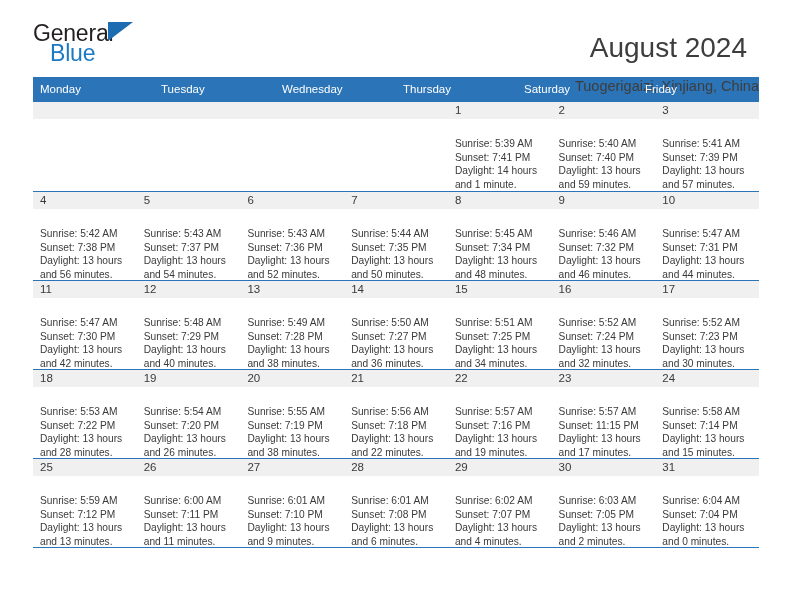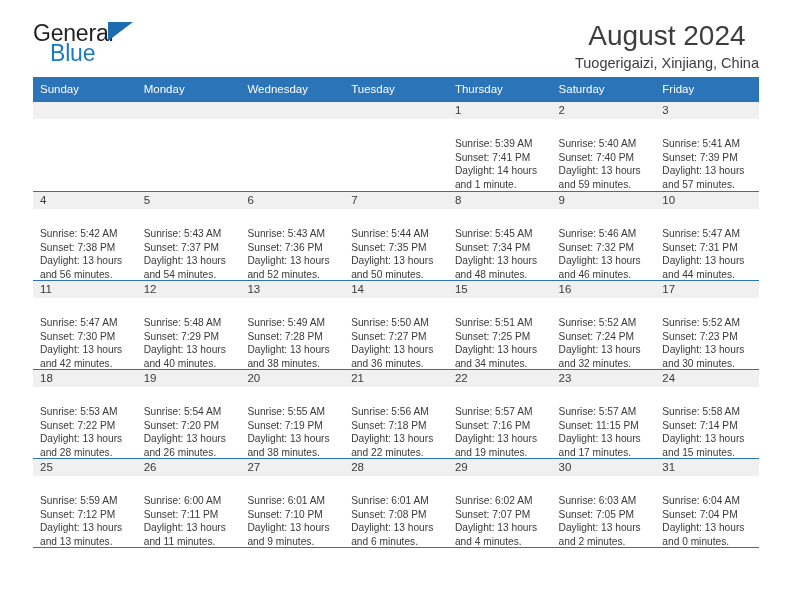--- a/index.html
+++ b/index.html
@@ -66,23 +66,22 @@
   }
   .title-block {
     text-align: right;
     flex: 0 0 auto;
   }
   .cal-title {
     font-size: 28px;
     color: #3d3d3d;
     line-height: 32px;
     font-weight: normal;
-    margin: 0;
+    margin: 12px;
     white-space: nowrap;
-    text-align: center;
   }
   .cal-sub {
     font-size: 14.5px;
     color: #3d3d3d;
     line-height: 20px;
     margin-top: 1px;
     white-space: nowrap;
   }
 
   
@@ -150,24 +149,23 @@
 
     <div class="title-block">
       <div class="cal-title">August 2024</div>
       <div class="cal-sub">Tuogerigaizi, Xinjiang, China</div>
     </div>
 
   </div>
 
   <div class="calendar">
     <div class="dow-row" id="dow-row">
-        <div class="dow-cell">Sunday</div>
         <div class="dow-cell">Monday</div>
+        <div class="dow-cell">Tuesday</div>
         <div class="dow-cell">Wednesday</div>
-        <div class="dow-cell">Tuesday</div>
         <div class="dow-cell">Thursday</div>
         <div class="dow-cell">Saturday</div>
         <div class="dow-cell">Friday</div>
       </div>
     <div id="weeks-container">
         <div class="week-row first">
           <div class="day-cell empty">
             <div class="day-num-band"></div>
           </div>
           <div class="day-cell empty">

